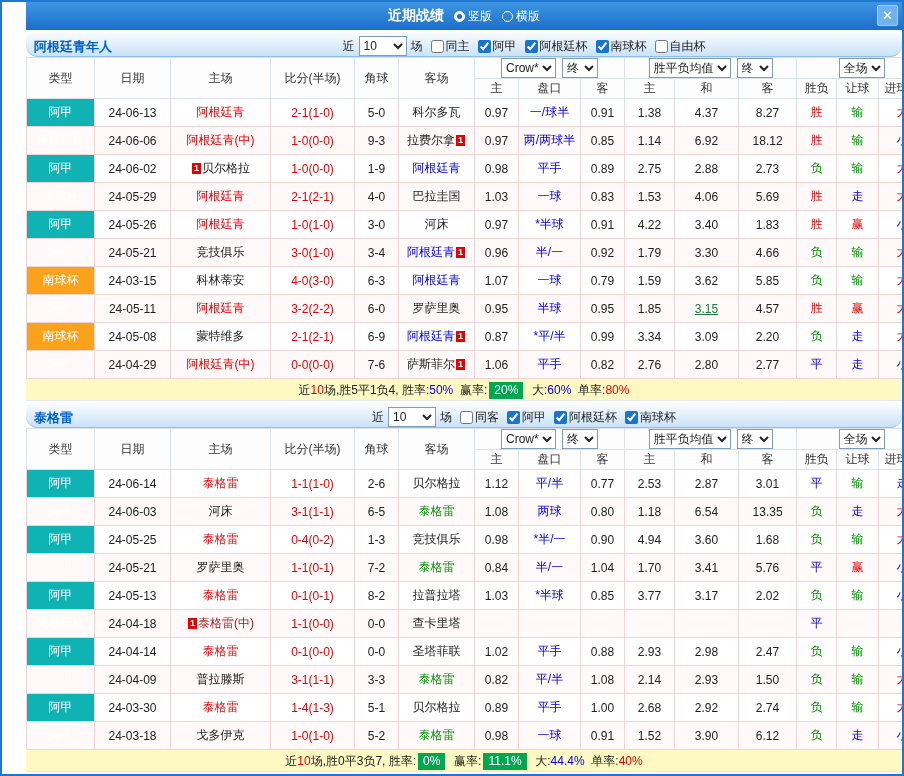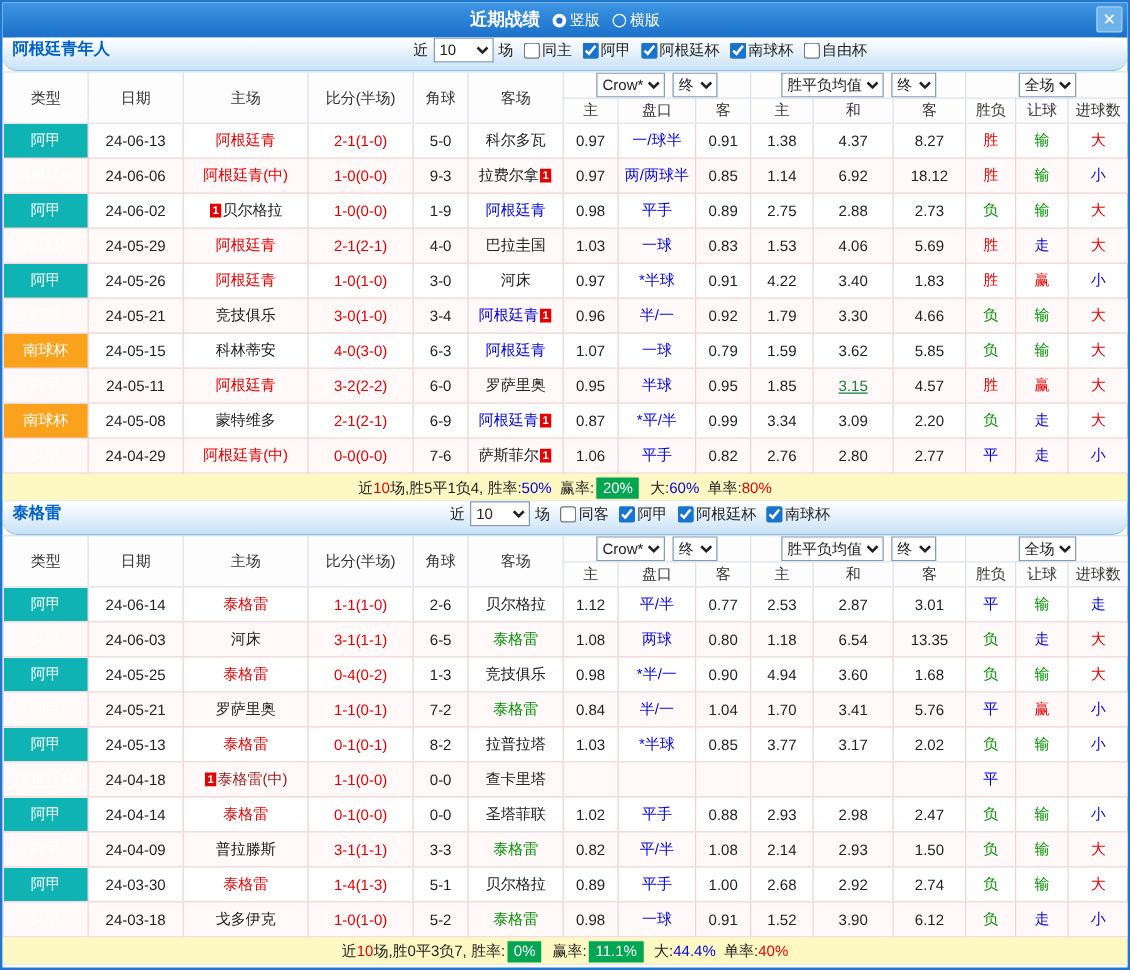--- a/index.html
+++ b/index.html
@@ -1,25 +1,25 @@
 <!DOCTYPE html>
 <html><head>
 <meta charset="utf-8">
 <style>
   * { margin:0; padding:0; box-sizing:border-box; }
   body { font-family:"Liberation Sans","DejaVu Sans",sans-serif; font-size:12px; background:#fff; }
-  .dialog { width:904px; height:776px; border:2px solid #1E78D0; background:#fff; position:relative; overflow:hidden; }
+  .dialog { width:904px; height:776px; border:2px solid #1E78D0; background:#fff; position:relative; overflow:hidden;padding-left:24px; }
   .titlebar { height:28px; background:linear-gradient(#3E96E4,#1A6FC8); display:flex; align-items:center; justify-content:center; gap:10px; position:relative; color:#fff; }
   .title { font-size:14px; font-weight:bold; }
   .radio-group { display:inline-flex; align-items:center; gap:3px; color:#fff; cursor:pointer; }
   .radio { width:11px; height:11px; border:1px solid #fff; border-radius:50%; display:inline-block; position:relative; background:transparent; }
   .radio.sel { background:#fff; }
   .radio.sel::after { content:""; position:absolute; left:2px; top:2px; width:5px; height:5px; border-radius:50%; background:#1A6FC8; }
   .close-btn { position:absolute; right:4px; top:3px; width:21px; height:21px; background:#6FB2EC; border:1px solid #A6CFF4; color:#fff; font-weight:bold; font-size:13px; line-height:19px; text-align:center; cursor:pointer; border-radius:2px; }
-  .sec-header { height:27px; background:linear-gradient(#FFFFFF,#C9E2F8); border-bottom:1px solid #94BEE4; position:relative; display:flex; align-items:flex-start;border-radius:12px; }
+  .sec-header { height:27px; background:linear-gradient(#FFFFFF,#C9E2F8); border-bottom:1px solid #94BEE4; position:relative; display:flex; align-items:flex-end;border-radius:12px; }
   .team-name { position:absolute; left:8px; color:#0061C8; font-weight:bold; font-size:13px; }
   .controls { margin:0 auto; display:flex; align-items:center; padding-left:120px; }
   .controls .lbl { color:#222; }
   select { height:20px; font-size:12px; border:1px solid #7F9DB9; background:#fff; font-family:inherit; color:#222; }
   .games-select { width:48px; margin:0 4px; }
   .ck-label { display:inline-flex; align-items:center; gap:2px; margin-left:8px; color:#222; cursor:pointer; }
   .ckb { width:13px; height:13px; accent-color:#1874CD; }
   table.results { border-collapse:collapse; table-layout:fixed; width:900px; }
   th, td { text-align:center; overflow:hidden; white-space:nowrap; }
   thead th { border:1px solid #DCE2EA; background:#FDFDFD; font-weight:normal; color:#333; }
@@ -232,21 +232,21 @@
               <td class="c-d">0.92</td>
               <td class="c-d">1.79</td>
               <td class="c-d">3.30</td>
               <td class="c-d">4.66</td>
               <td class="c-g">负</td>
               <td class="c-g">输</td>
               <td class="c-r">大</td>
             </tr>
             <tr>
               <td class="type-cell t-cup">南球杯</td>
-              <td class="c-d">24-05-15</td>
+              <td class="c-d">24-03-15</td>
               <td><span class="c-d">科林蒂安</span></td>
               <td class="c-r">4-0(3-0)</td>
               <td class="c-d">6-3</td>
               <td><span class="c-b">阿根廷青</span></td>
               <td class="c-d">1.07</td>
               <td class="c-b">一球</td>
               <td class="c-d">0.79</td>
               <td class="c-d">1.59</td>
               <td class="c-d">3.62</td>
               <td class="c-d">5.85</td>

